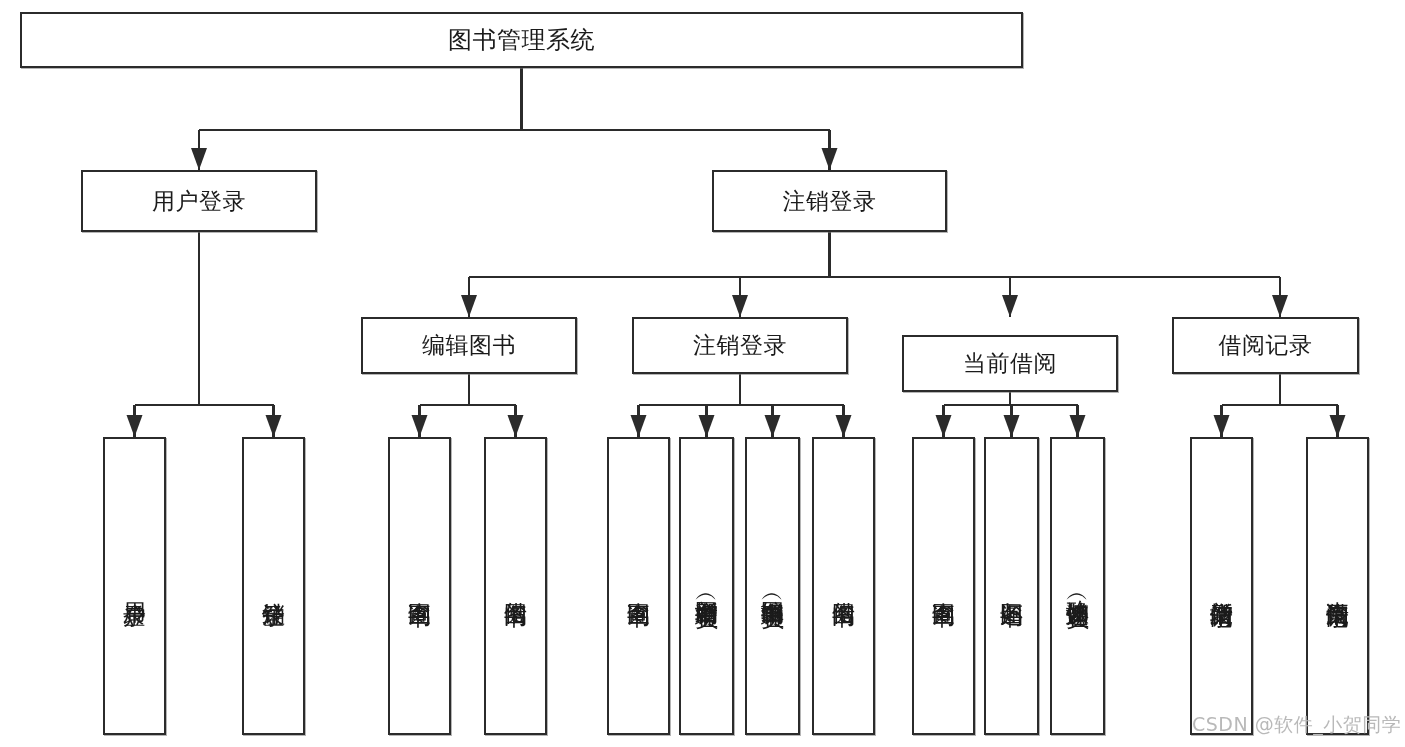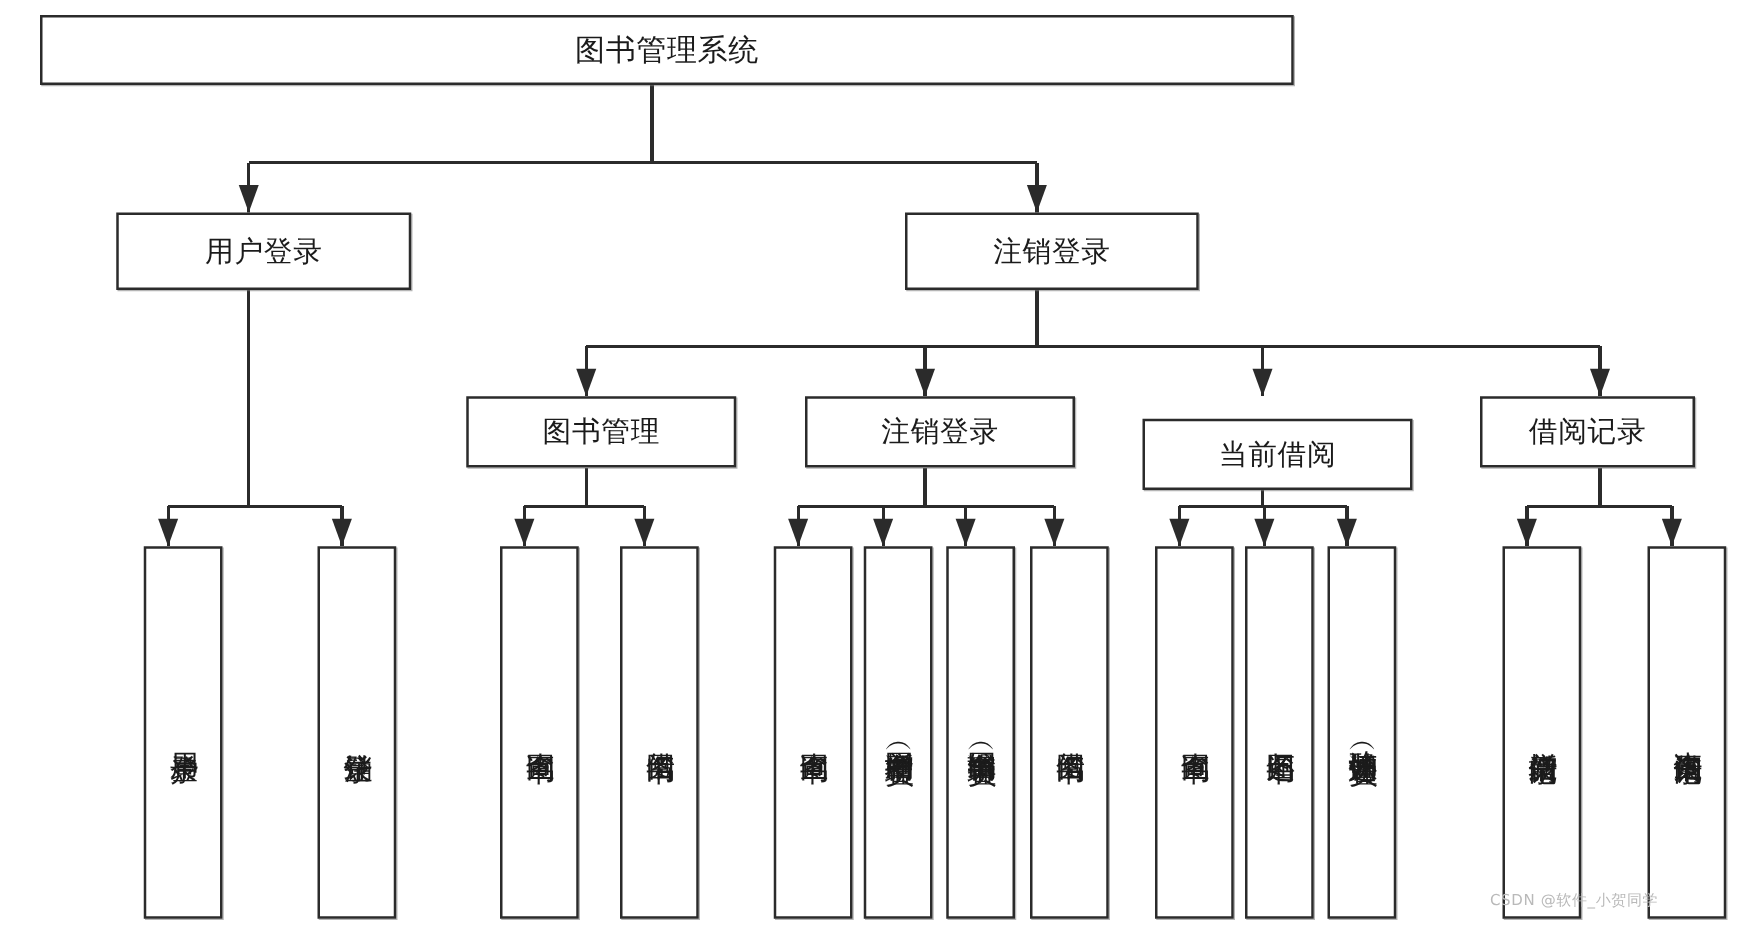--- a/index.html
+++ b/index.html
@@ -29,21 +29,20 @@
   .node {
     position: absolute;
     box-sizing: border-box;
     background: #ffffff;
     border: 2.5px solid #2b2b2b;
     display: flex;
     align-items: center;
     justify-content: center;
     color: #1b1b1b;
     box-shadow: 1px 1px 0 rgba(120,120,120,0.55);
-    margin-left: 12px;
   }
   .node-h {
     font-size: 23px;
     letter-spacing: 0.5px;
     white-space: nowrap;
   }
   .node-root .node-label { font-size: 24px; }
   .node-leaf {
     align-items: center;
     justify-content: center;
@@ -54,21 +53,21 @@
     text-orientation: upright;
     font-size: 23px;
     line-height: 1.18;
     letter-spacing: 1px;
     white-space: nowrap;
     text-align: center;
   }
   .watermark {
     position: absolute;
     color: #b9b9b9;
-    font-size: 12px;
+    font-size: 19px;
     white-space: nowrap;
     letter-spacing: 0.5px;
   }
 </style>
 </head>
 <body>
 
 <div id="diagram-root">
 
   <svg id="edge-layer" viewBox="0 0 1405 747" width="1405" height="747" xmlns="http://www.w3.org/2000/svg" aria-hidden="true">
@@ -130,29 +129,29 @@
       <div class="node node-h node-root" style="left: 20px; top: 12px; width: 1003px; height: 56px;">
         <span class="node-label">图书管理系统</span>
       </div>
       <div class="node node-h" style="left: 81px; top: 170px; width: 236px; height: 62px;">
         <span class="node-label">用户登录</span>
       </div>
       <div class="node node-h" style="left: 712px; top: 170px; width: 235px; height: 62px;">
         <span class="node-label">注销登录</span>
       </div>
       <div class="node node-h" style="left: 361px; top: 317px; width: 216px; height: 57px;">
-        <span class="node-label">图书管理</span>
+        <span class="node-label">编辑图书</span>
       </div>
       <div class="node node-h" style="left: 632px; top: 317px; width: 216px; height: 57px;">
         <span class="node-label">注销登录</span>
       </div>
       <div class="node node-h" style="left: 902px; top: 335px; width: 216px; height: 57px;">
         <span class="node-label">当前借阅</span>
       </div>
-      <div class="node node-h" style="left: 1172px; top: 317px; width: 172px; height: 57px;">
+      <div class="node node-h" style="left: 1172px; top: 317px; width: 187px; height: 57px;">
         <span class="node-label">借阅记录</span>
       </div>
       <div class="node node-leaf" style="left: 103px; top: 437px; width: 63px; height: 298px;">
         <span class="node-label">用户登录</span>
       </div>
       <div class="node node-leaf" style="left: 242px; top: 437px; width: 63px; height: 298px;">
         <span class="node-label">注销登录</span>
       </div>
       <div class="node node-leaf" style="left: 388px; top: 437px; width: 63px; height: 298px;">
         <span class="node-label">查询图书</span>

